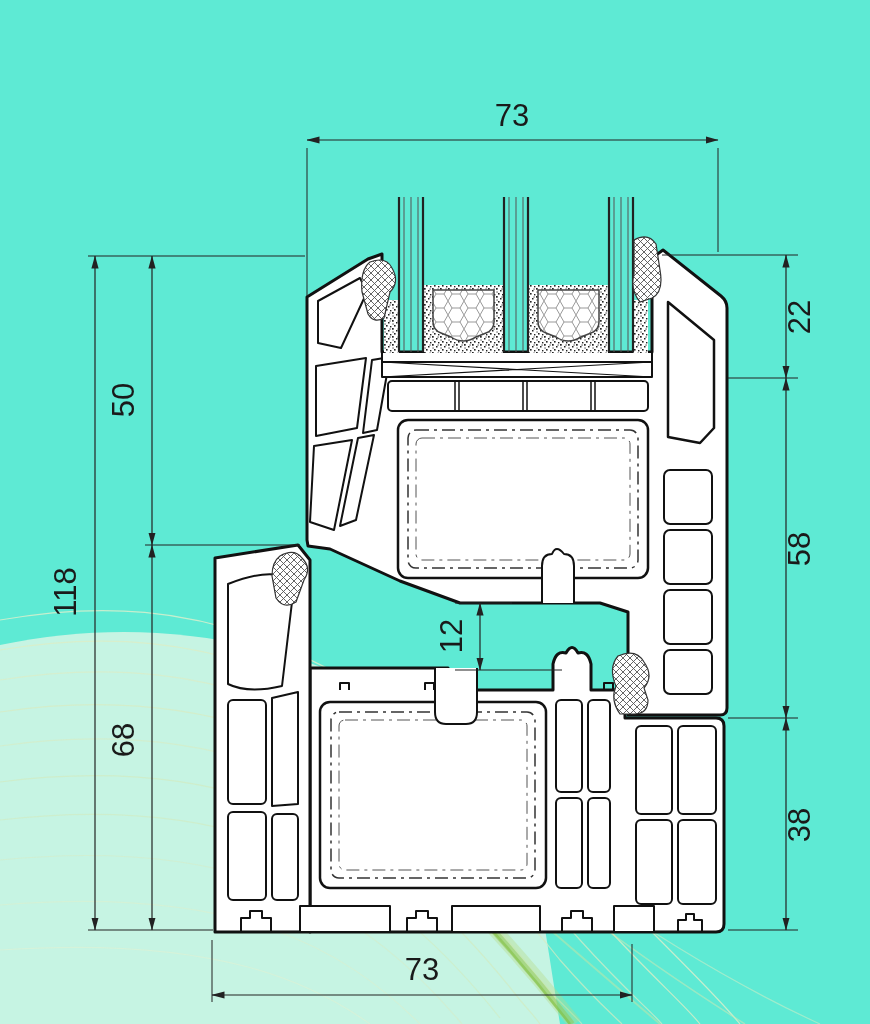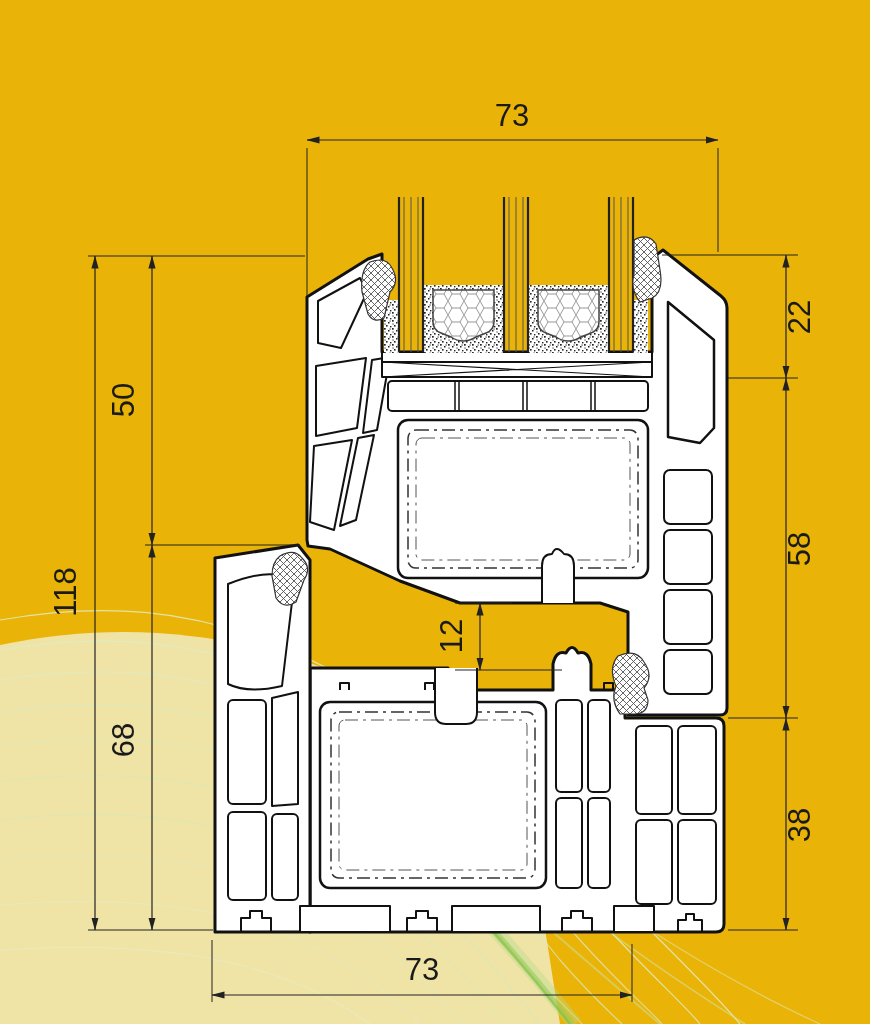--- a/index.html
+++ b/index.html
@@ -1,16 +1,16 @@
 <!DOCTYPE html>
 <html><head>
 <meta charset="utf-8">
 <style>
   html,body{margin:0;padding:0;background:#ffffff;}
-  .stage{position:relative;width:870px;height:1024px;background:#eab308;overflow:hidden;}
+  .stage{position:relative;width:870px;height:1024px;background:#5eead4;overflow:hidden;}
   svg{display:block;}
   .dim-line{stroke:#222222;stroke-width:1.2;fill:none;}
   .ext-line{stroke:#222222;stroke-width:1;fill:none;}
   .dim-text{font-family:"Liberation Sans","DejaVu Sans",sans-serif;font-size:31px;fill:#1a1a1a;}
   .profile{fill:#ffffff;stroke:#111111;stroke-width:3;stroke-linejoin:round;}
   .inner{fill:none;stroke:#111111;stroke-width:2;stroke-linejoin:round;}
   .inner-f{fill:#ffffff;stroke:#111111;stroke-width:2;stroke-linejoin:round;}
   .steel{fill:none;stroke:#333333;stroke-width:1.5;stroke-dasharray:13 5 3 5;}
   .steel2{fill:none;stroke:#555555;stroke-width:1;stroke-dasharray:13 5 3 5;}
   .glassA{stroke:#222222;stroke-width:2.2;fill:none;}

